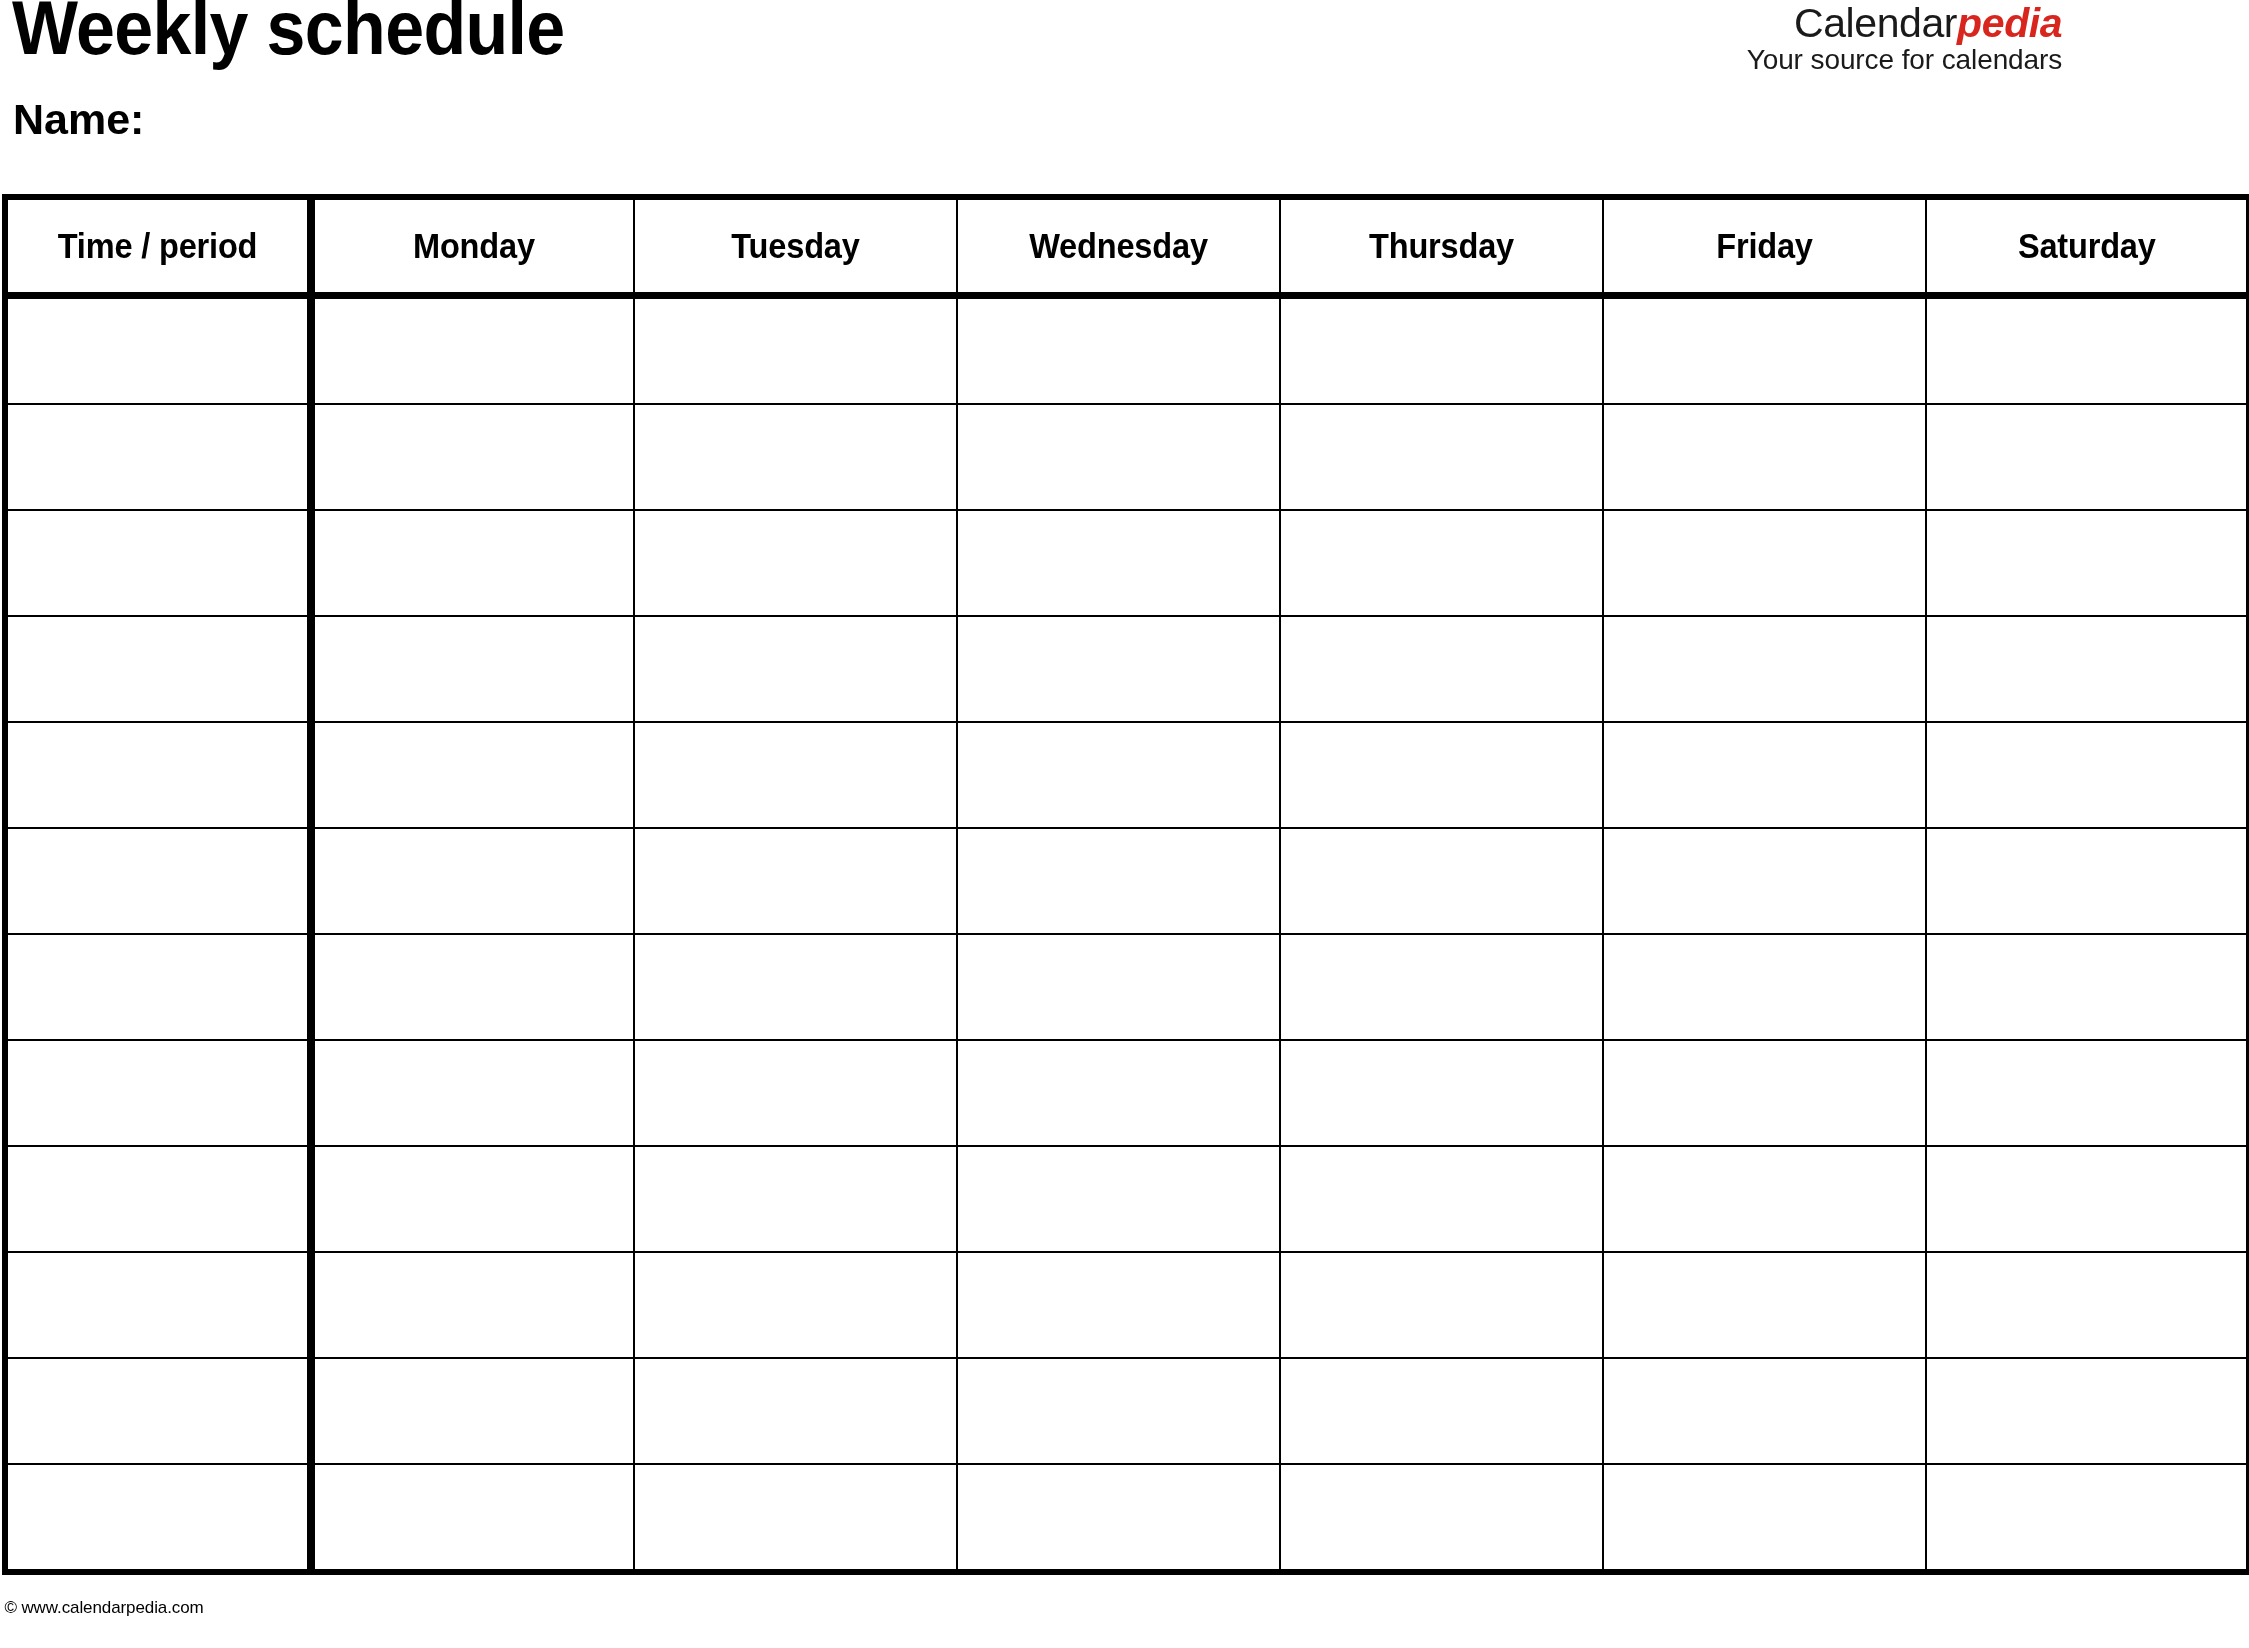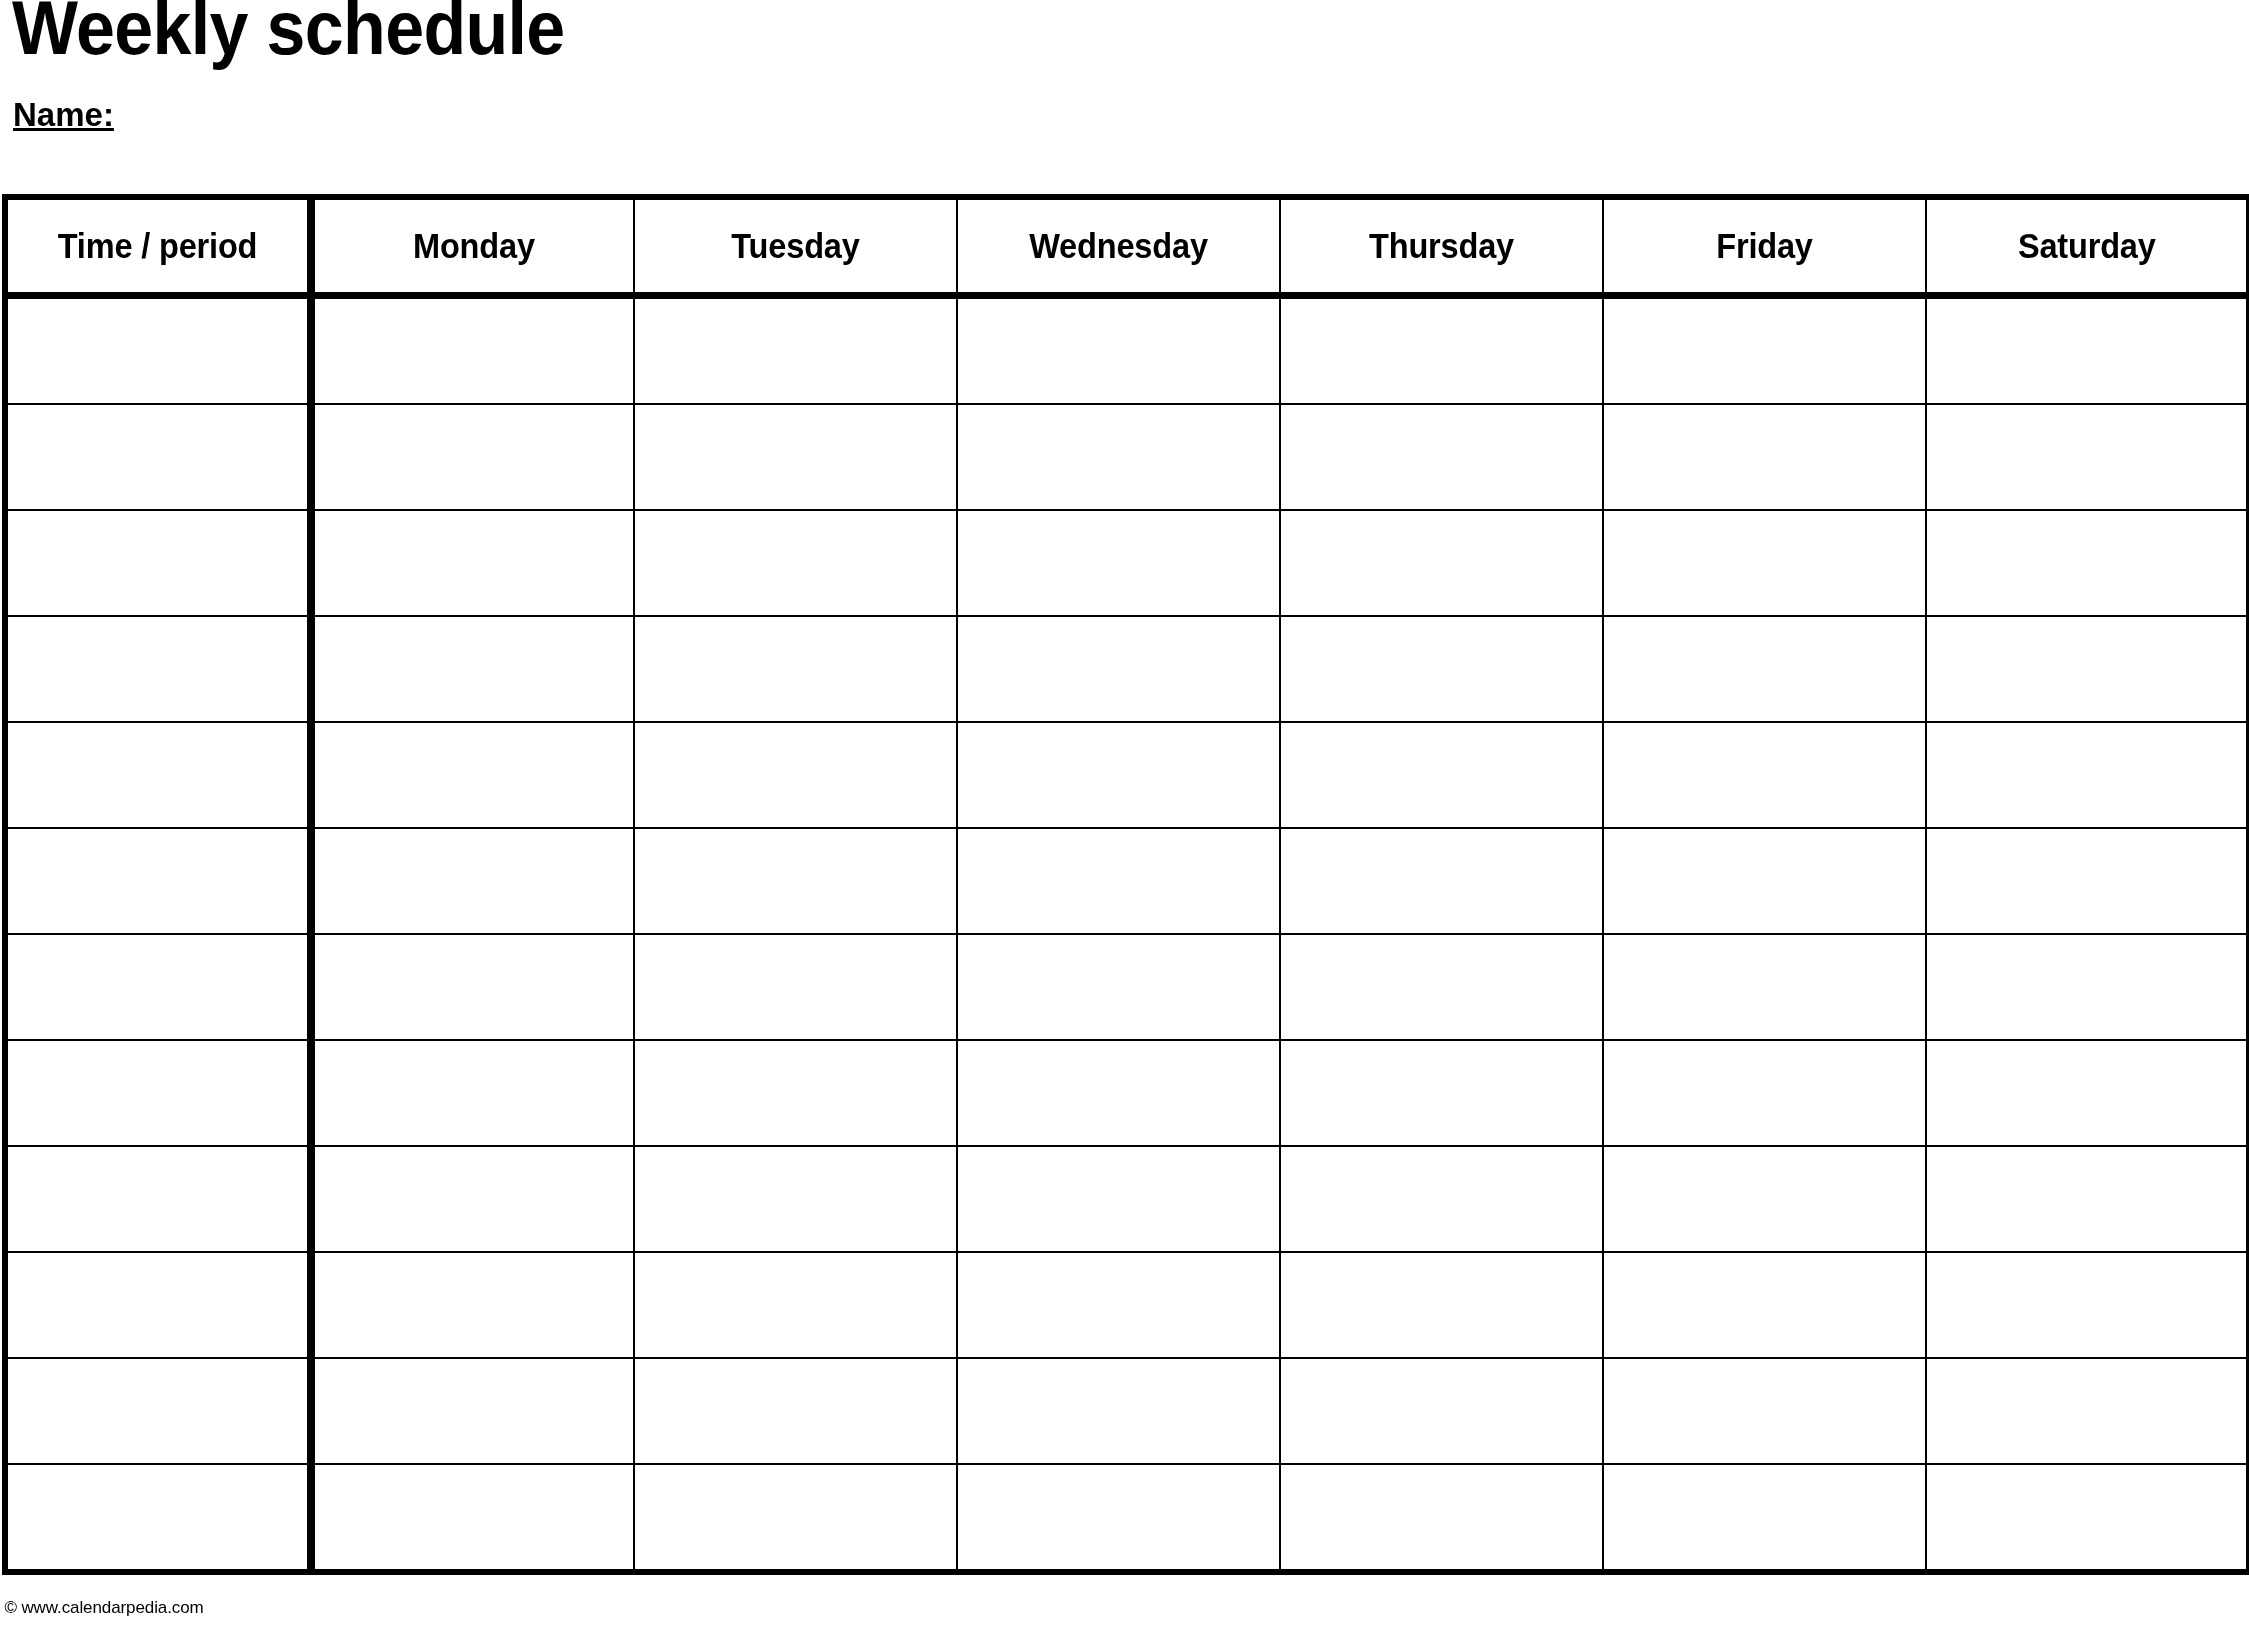--- a/index.html
+++ b/index.html
@@ -36,25 +36,24 @@
     line-height: 1.0;
     transform: scaleX(0.92);
     transform-origin: left top;
     white-space: nowrap;
   }
 
   #name-label {
     position: absolute;
     left: 13px;
     top: 98px;
-    font-size: 33px;
+    font-size: 43px;
     font-weight: bold;
     line-height: 1.0;
     white-space: nowrap;
-    text-decoration: underline;
   }
 
   
   #brand {
     position: absolute;
     right: 5.8px;
     top: 1.5px;
     text-align: right;
     line-height: 1.0;
   }
@@ -156,20 +155,26 @@
 </style>
 </head>
 <body>
 
 <div id="header-band">
 
   <div id="page-title">Weekly schedule</div>
 
   <div id="name-label">Name:</div>
 
+  <div id="brand">
+    <div id="brand-wordmark">
+      <span class="brand-part-1">Calendar</span><span class="brand-part-2">pedia</span>
+    </div>
+    <div id="brand-tagline">Your source for calendars</div>
+  </div>
 
 </div>
 
 <table id="schedule-table">
   <colgroup>
     <col class="col-time">
     <col class="col-day">
       <col class="col-day">
       <col class="col-day">
     <col class="col-day">

